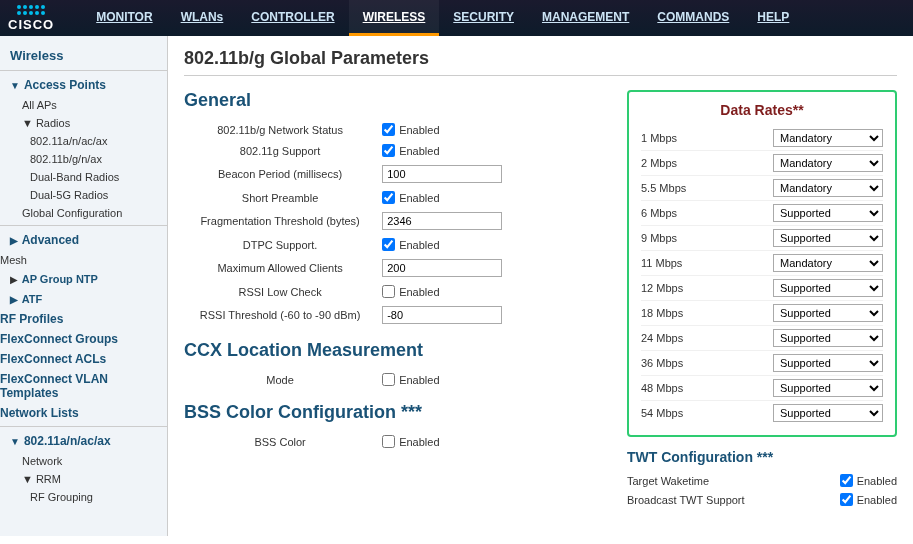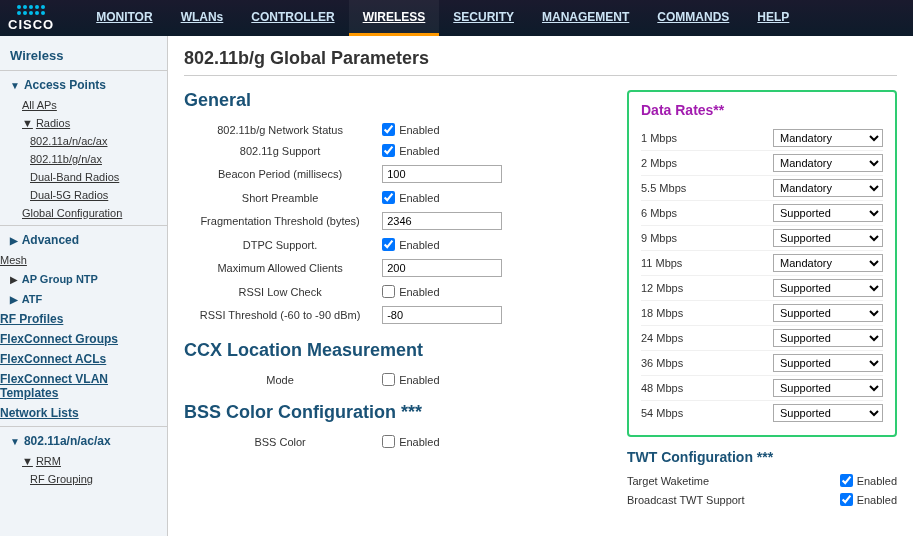--- a/index.html
+++ b/index.html
@@ -83,21 +83,20 @@
       font-weight: bold;
       font-size: 13px;
       color: #1a5276;
       padding: 6px 10px 4px 10px;
     }
     .sidebar-item {
       padding: 3px 10px 3px 0;
       cursor: pointer;
       color: #333;
       font-size: 11px;
-      text-decoration: underline;
     }
     .sidebar-item.sub { padding-left: 22px; }
     .sidebar-item.sub2 { padding-left: 30px; }
     .sidebar-group-header {
       display: flex;
       align-items: center;
       padding: 4px 10px;
       cursor: pointer;
       font-weight: bold;
       font-size: 12px;
@@ -176,22 +175,23 @@
     .data-rates-box {
       border: 2px solid #2ecc71;
       border-radius: 4px;
       padding: 10px 12px;
       background: #fff;
       margin-bottom: 12px;
     }
     .data-rates-title {
       font-size: 14px;
       font-weight: bold;
-      color: #a21caf;
+      color: #7f1d1d;
       margin-bottom: 8px;
+      text-align: center;
     }
     .data-rate-row {
       display: flex;
       align-items: center;
       justify-content: space-between;
       padding: 3px 0;
       font-size: 11px;
       border-bottom: 1px solid #f0f0f0;
     }
     .data-rate-row:last-child { border-bottom: none; }
@@ -315,20 +315,21 @@
     <div class="sidebar-item sidebar-bold">RF Profiles</div>
     <div class="sidebar-item sidebar-bold">FlexConnect Groups</div>
     <div class="sidebar-item sidebar-bold">FlexConnect ACLs</div>
     <div class="sidebar-item sidebar-bold">FlexConnect VLAN Templates</div>
     <div class="sidebar-item sidebar-bold">Network Lists</div>
     <div class="sidebar-divider"></div>
     <div class="sidebar-group-header sidebar-bold">
       <span class="arrow">▼</span>
       <span>802.11a/n/ac/ax</span>
     </div>
+    <div class="sidebar-item sub">Network</div>
     <div class="sidebar-item sub" style="display:flex;align-items:center;gap:3px;">
       <span>▼</span> RRM
     </div>
     <div class="sidebar-item sub2">RF Grouping</div>
   </div>
 
   <div class="main">
     <div class="page-title">802.11b/g Global Parameters</div>
 
     <div class="content-area">

